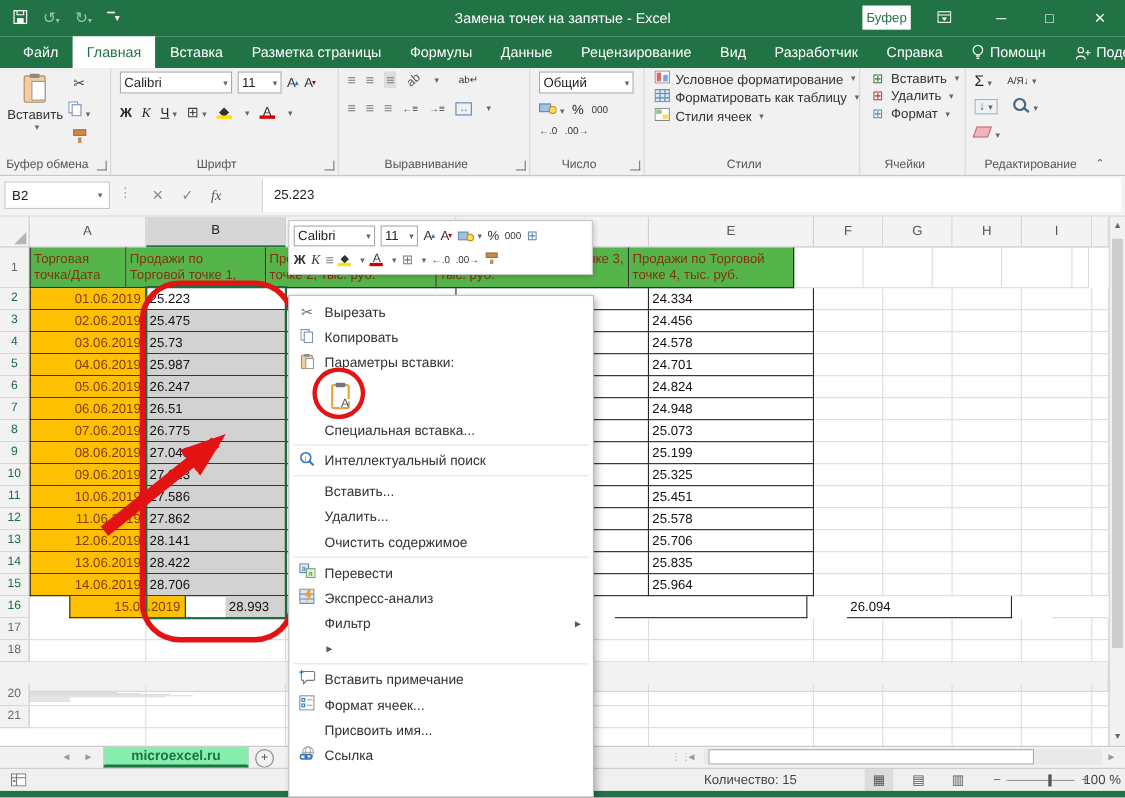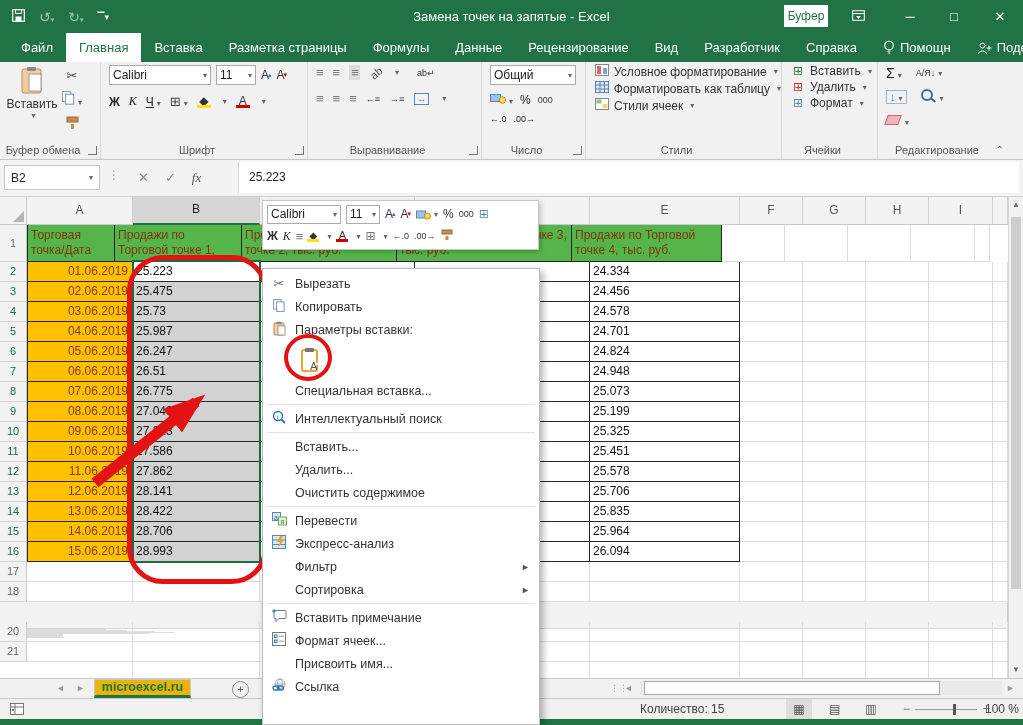--- a/index.html
+++ b/index.html
@@ -70,21 +70,21 @@
   .orange{background:#ffc000;color:#843c0c;text-align:right;padding-right:4px;}
   .bsel{background:#d2d2d2;}
   .bact{background:#fff;}
   
   .vsb{position:absolute;left:1008px;top:197px;width:15px;height:481px;background:#f1f1f1;border-left:1px solid #d4d4d4;box-sizing:border-box;}
   .vsb .arr{display:block;text-align:center;font-size:8px;color:#666;height:16px;line-height:16px;}
   .vthumb{position:absolute;left:2px;right:2px;top:20px;height:372px;background:#cdcdcd;}
   .varrb{position:absolute;bottom:0;left:0;right:0;}
   .sheetbar{position:absolute;left:0;top:678px;width:1023px;height:20px;background:#f1f1f1;border-top:1px solid #c9c9c9;box-sizing:border-box;}
   .snav{position:absolute;top:0;height:19px;line-height:19px;color:#9a9a9a;font-size:9px;}
-  .sheettab{position:absolute;left:94px;top:0px;width:97px;height:19px;background:#eab308;border:1px solid #c9c9c9;
+  .sheettab{position:absolute;left:94px;top:0px;width:132px;height:19px;background:#86efac;border:1px solid #c9c9c9;
             border-bottom:3px solid #1f7244;box-sizing:border-box;text-align:center;line-height:15px;
             color:#1f7244;font-weight:bold;font-size:12.5px;}
   .addsheet{position:absolute;left:232px;top:2px;width:15px;height:15px;border:1px solid #8a8a8a;border-radius:50%;
             text-align:center;line-height:14px;font-size:11px;color:#555;}
   .statusbar{position:absolute;left:0;top:698px;width:1023px;height:21px;background:#f0f0f0;border-top:1px solid #c9c9c9;box-sizing:border-box;}
   .stxt{position:absolute;top:0;line-height:20px;font-size:12px;color:#444;}
   .viewbtn{position:absolute;top:0;width:26px;height:20px;text-align:center;line-height:20px;font-size:12px;color:#555;}
   .greenstrip{position:absolute;left:0;top:719px;width:1023px;height:6px;background:#217346;}
   
   .mtb{position:absolute;left:262px;top:200px;width:277px;height:50px;background:#fff;border:1px solid #c5c5c5;
@@ -553,21 +553,21 @@
           <div class="cell tbl bsel" style="width: 127px; line-height: 19px;">28.706</div>
           <div class="cell tbl" style="width: 155px; line-height: 19px;"></div>
           <div class="cell tbl" style="width: 175px; line-height: 19px;"></div>
           <div class="cell tbl" style="width: 150px; line-height: 19px;">25.964</div>
           <div class="cell" style="width: 63px; line-height: 19px;"></div>
           <div class="cell" style="width: 63px; line-height: 19px;"></div>
           <div class="cell" style="width: 63px; line-height: 19px;"></div>
           <div class="cell" style="width: 64px; line-height: 19px;"></div>
           <div class="cell" style="width: 15px;"></div>
         </div>
-        <div class="gr" style="height: 20px;">
+        <div class="gr" style="height: 20px; gap: 36px;">
           <div class="rh rh-sel" style="line-height: 19px;">16</div>
           <div class="cell tbl orange bl" style="width: 106px; line-height: 19px;">15.06.2019</div>
           <div class="cell tbl bsel" style="width: 127px; line-height: 19px;">28.993</div>
           <div class="cell tbl" style="width: 155px; line-height: 19px;"></div>
           <div class="cell tbl" style="width: 175px; line-height: 19px;"></div>
           <div class="cell tbl" style="width: 150px; line-height: 19px;">26.094</div>
           <div class="cell" style="width: 63px; line-height: 19px;"></div>
           <div class="cell" style="width: 63px; line-height: 19px;"></div>
           <div class="cell" style="width: 63px; line-height: 19px;"></div>
           <div class="cell" style="width: 64px; line-height: 19px;"></div>
@@ -818,21 +818,20 @@
           </svg></span>
       <span class="mi-label">Экспресс-анализ</span>
     </div>
     <div class="mi">
       <span class="mi-icon"></span>
       <span class="mi-label">Фильтр</span>
       <span class="mi-arrow">►</span>
     </div>
     <div class="mi">
       <span class="mi-icon"></span>
-      <span class="mi-label">Сортировка</span>
       <span class="mi-arrow">►</span>
     </div>
     <div class="msep"></div>
     <div class="mi">
       <span class="mi-icon"><svg width="15" height="14" viewBox="0 0 15 14">
             <path d="M3 1.5 h10 a1 1 0 0 1 1 1 v6 a1 1 0 0 1 -1 1 h-6 l-3 3 v-3 h-1 a1 1 0 0 1 -1-1 v-6 a1 1 0 0 1 1-1 z" fill="#fff" stroke="#777"></path>
             <path d="M2 0 v4 M0 2 h4" stroke="#2e74b5"></path>
           </svg></span>
       <span class="mi-label">Вставить примечание</span>
     </div>

